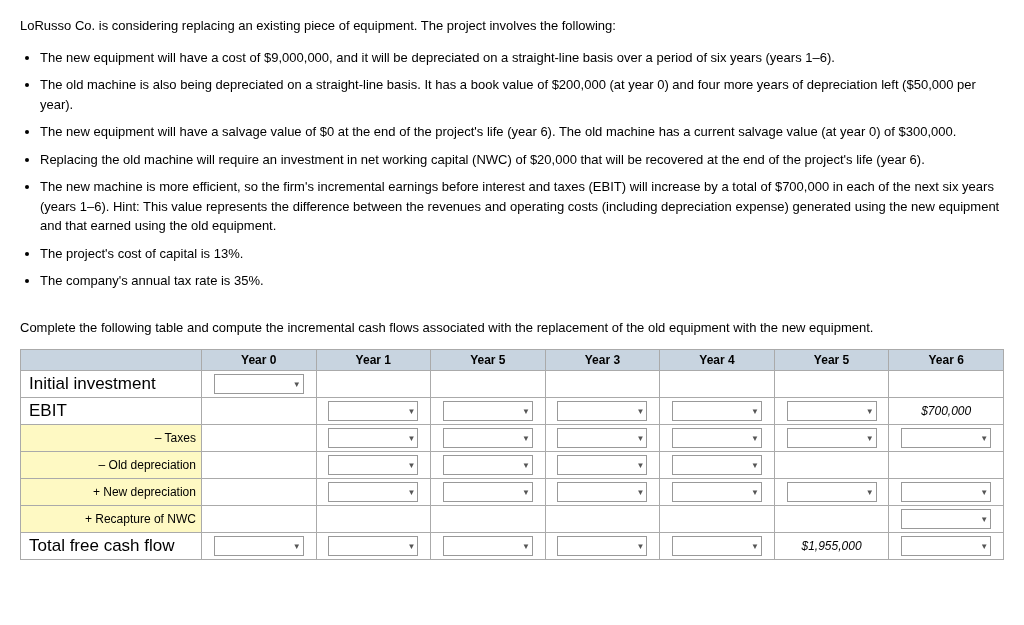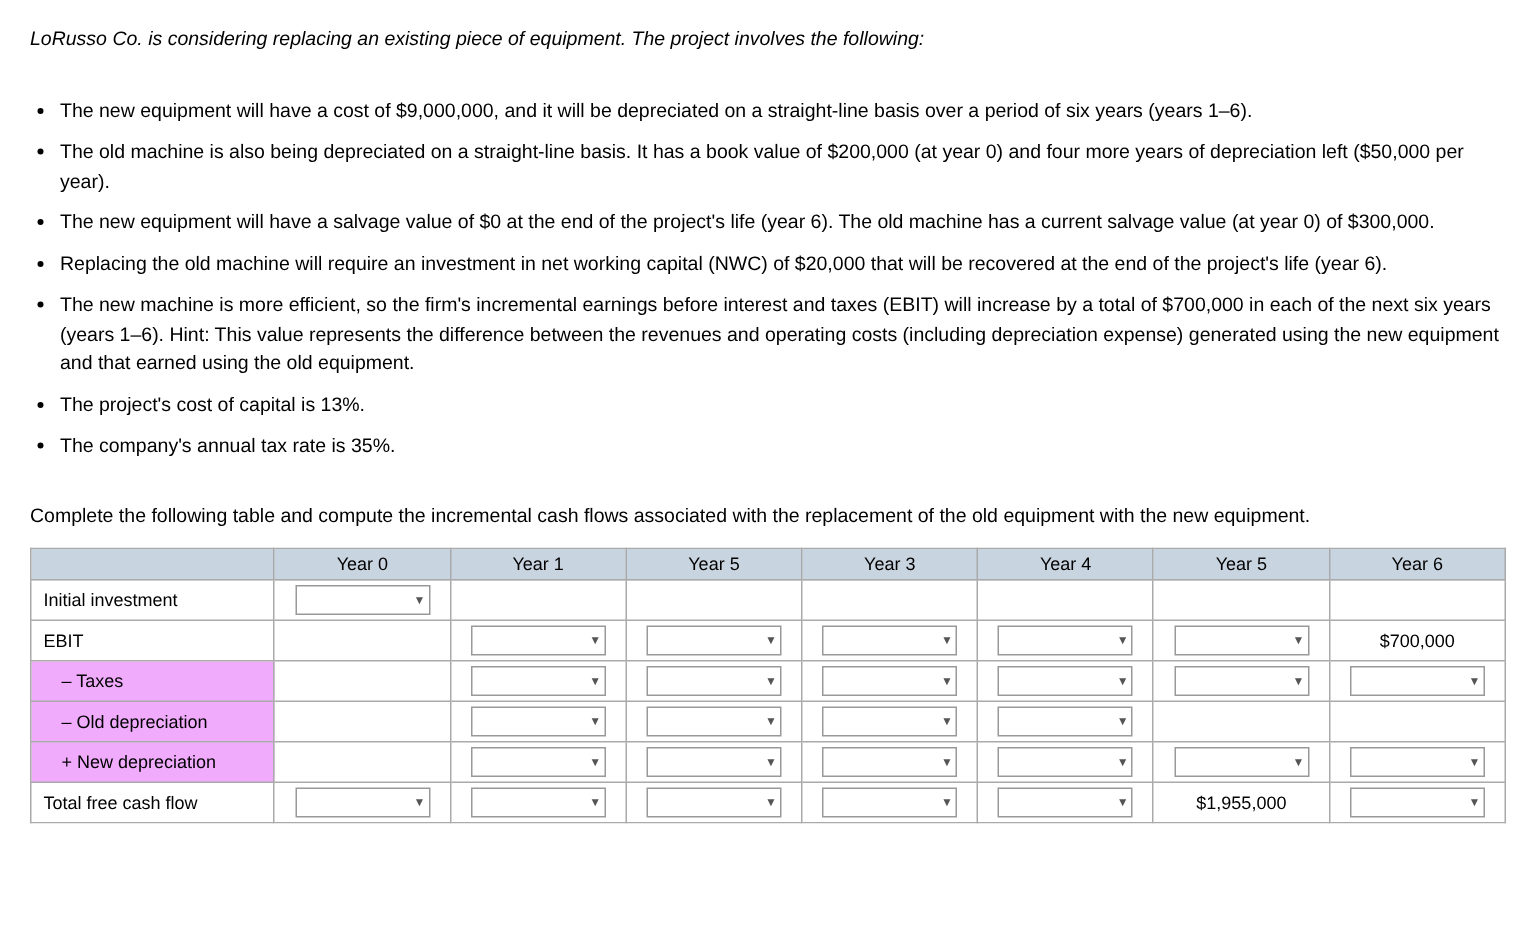--- a/index.html
+++ b/index.html
@@ -6,23 +6,22 @@
     body {
       font-family: Arial, sans-serif;
       font-size: 13px;
       background: #fff;
       color: #000;
       padding: 16px 20px;
       width: 1024px;
       min-height: 625px;
     }
     .intro-text {
-      margin-bottom: 28px;
+      margin-bottom: 12px;
       line-height: 1.5;
-      font-style: italic;
     }
     .bullet-list {
       margin-left: 20px;
       margin-bottom: 27px;
     }
     .bullet-list li {
       margin-bottom: 8px;
       line-height: 1.5;
     }
     .complete-text {
@@ -39,36 +38,36 @@
       font-size: 12.5px;
     }
     table th, table td {
       border: 1px solid #aaa;
       padding: 3px 5px;
       text-align: center;
       white-space: nowrap;
     }
     table th {
       background: #d0d8e4;
-      font-weight: normal;
+      font-weight: bold;
       font-size: 12px;
       text-align: center;
     }
     table td.row-label {
       text-align: left;
       background: #fff;
       padding-left: 8px;
       border-left: 1px solid #aaa;
-      font-size: 12px;
+      font-size: 17px;
       min-width: 140px;
     }
     table td.indent-label {
-      text-align: left;
+      text-align: right;
       padding-left: 20px;
-      background: #f0abfc;
+      background: #fef9c3;
       font-size: 12px;
     }
     select {
       appearance: none;
       -webkit-appearance: none;
       background: #fff;
       border: 1px solid #999;
       padding: 1px 16px 1px 4px;
       font-size: 11px;
       width: 90px;
@@ -84,20 +83,21 @@
       font-size: 8px;
       position: absolute;
       right: 3px;
       top: 50%;
       transform: translateY(-50%);
       pointer-events: none;
       color: #555;
     }
     td.has-value {
       font-size: 12px;
+      font-style: italic;
     }
     .header-row th {
       background: #c8d4e0;
     }
   </style>
 </head>
 <body>
 
 <p class="intro-text">LoRusso Co. is considering replacing an existing piece of equipment. The project involves the following:</p>
 
@@ -172,20 +172,30 @@
           <td class="indent-label">+ New depreciation</td>
           <td></td>
           <td><div class="select-wrapper"><select><option value=""></option></select></div></td>
           <td><div class="select-wrapper"><select><option value=""></option></select></div></td>
           <td><div class="select-wrapper"><select><option value=""></option></select></div></td>
           <td><div class="select-wrapper"><select><option value=""></option></select></div></td>
           <td><div class="select-wrapper"><select><option value=""></option></select></div></td>
           <td><div class="select-wrapper"><select><option value=""></option></select></div></td>
         </tr>
         <tr>
+          <td class="indent-label">+ Recapture of NWC</td>
+          <td></td>
+          <td></td>
+          <td></td>
+          <td></td>
+          <td></td>
+          <td></td>
+          <td><div class="select-wrapper"><select><option value=""></option></select></div></td>
+        </tr>
+        <tr>
           <td class="row-label">Total free cash flow</td>
           <td><div class="select-wrapper"><select><option value=""></option></select></div></td>
           <td><div class="select-wrapper"><select><option value=""></option></select></div></td>
           <td><div class="select-wrapper"><select><option value=""></option></select></div></td>
           <td><div class="select-wrapper"><select><option value=""></option></select></div></td>
           <td><div class="select-wrapper"><select><option value=""></option></select></div></td>
           <td class="has-value">$1,955,000</td>
           <td><div class="select-wrapper"><select><option value=""></option></select></div></td>
         </tr>
       </tbody>

